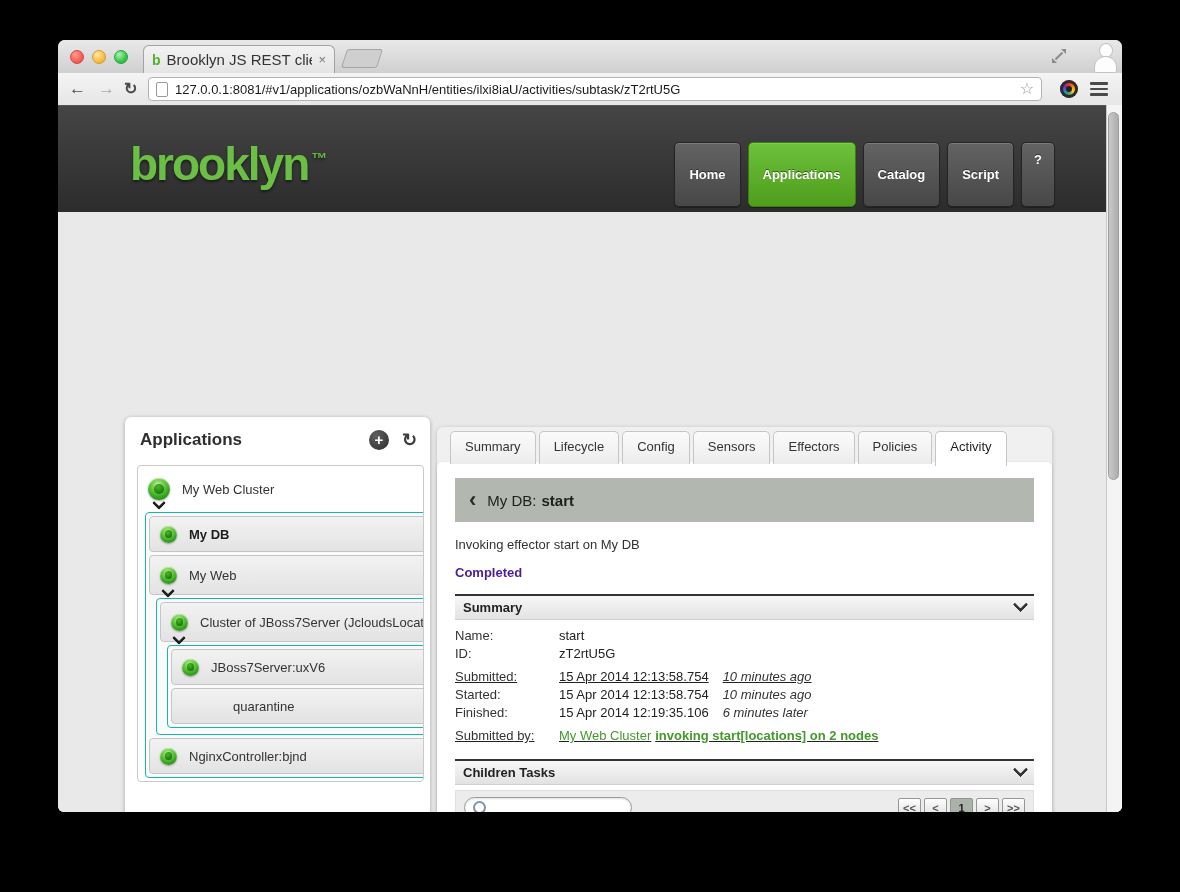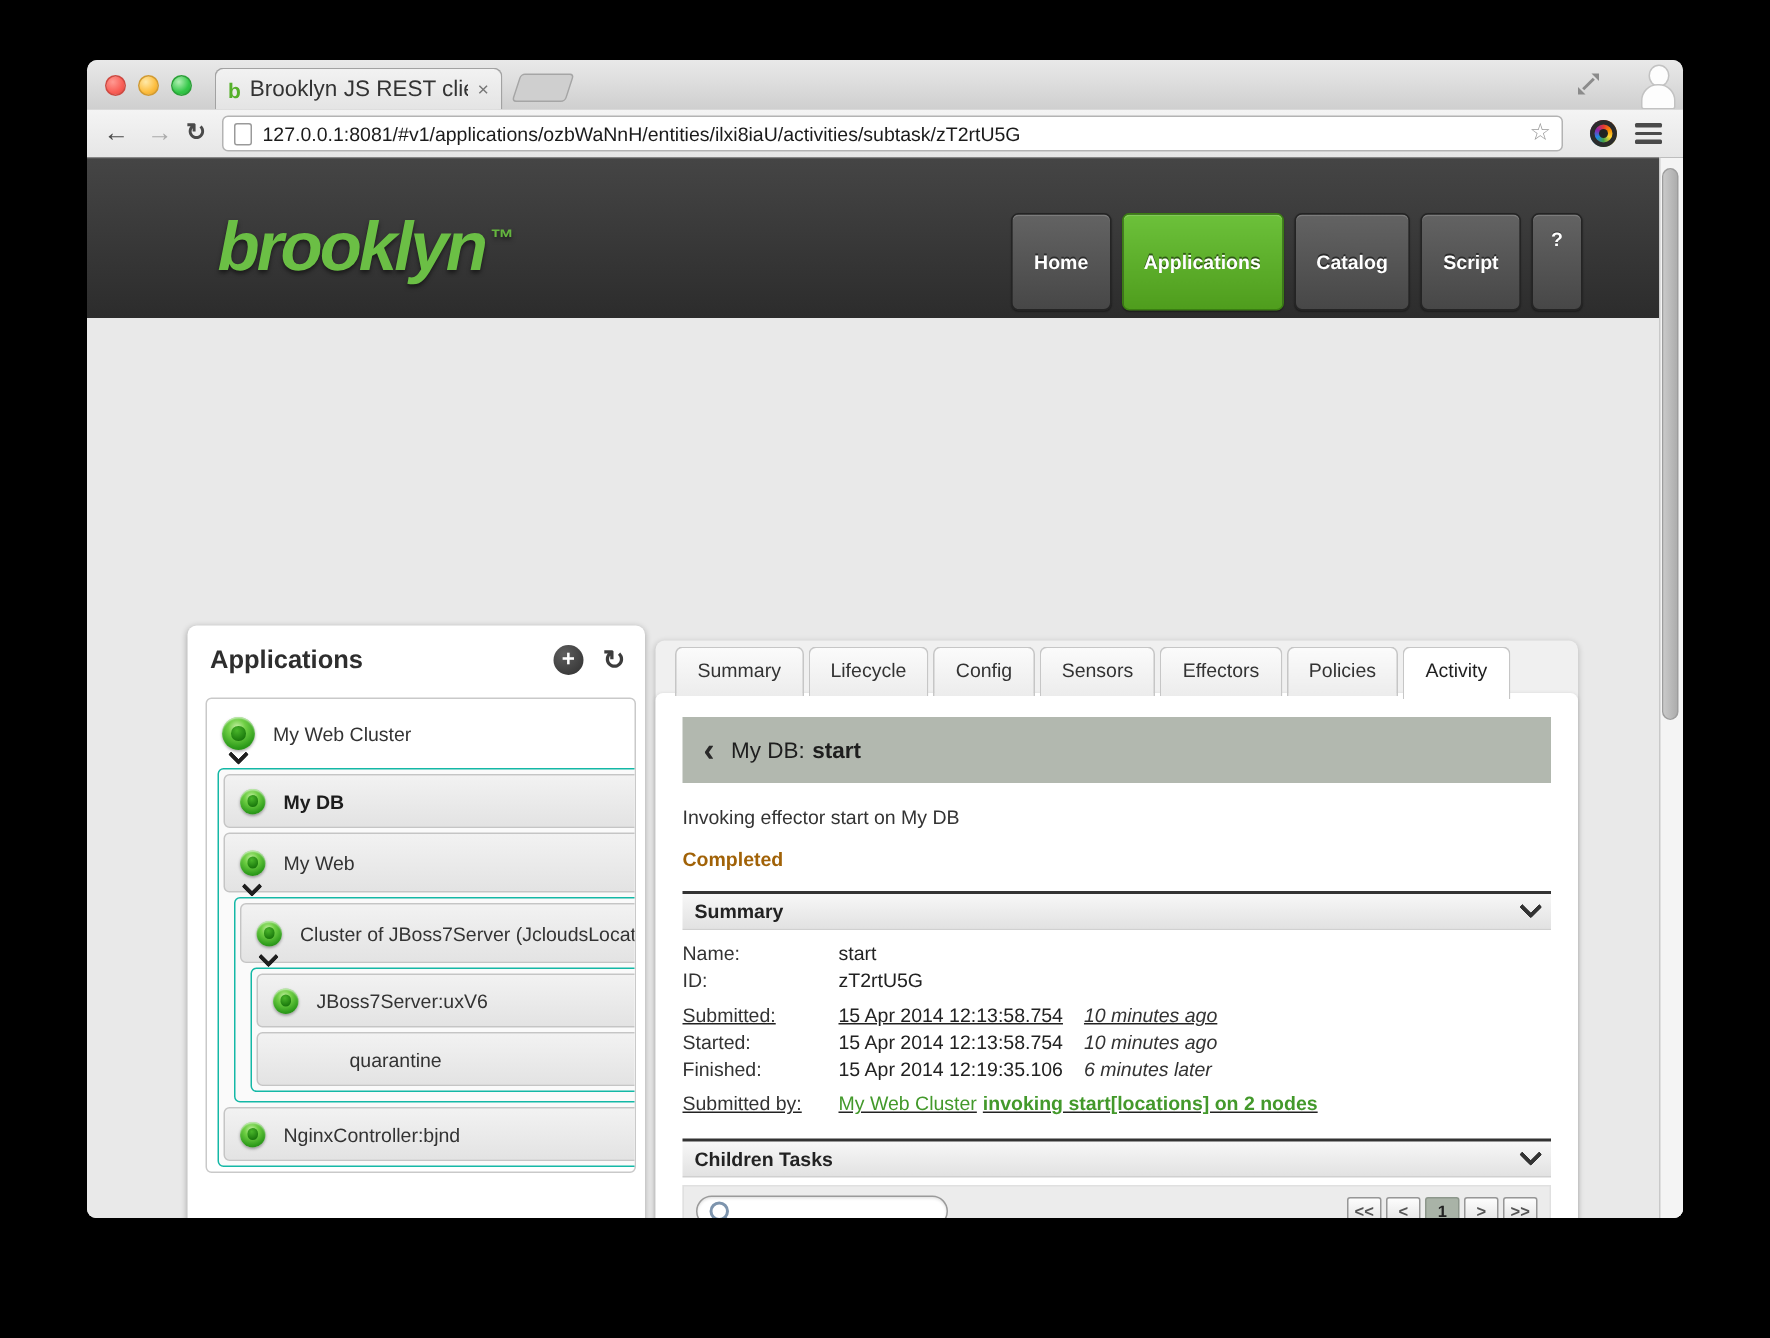--- a/index.html
+++ b/index.html
@@ -48,22 +48,22 @@
              background:conic-gradient(#e53935,#fb8c00,#fdd835,#43a047,#1e88e5,#8e24aa,#e53935);
              box-shadow:inset 0 0 0 3px #2b2b2b;}
   .ext-icon::after {content:""; position:absolute; left:6px; top:6px; width:6px; height:6px; border-radius:50%; background:#222;}
   .menu-icon {position:absolute; right:14px; top:9px; width:18px;}
   .menu-icon i {display:block; height:2.5px; background:#4a4a4a; margin-bottom:3px; border-radius:1px;}
 
   
   .appheader {position:absolute; left:0; top:65px; width:100%; height:107px;
               background:linear-gradient(180deg,#454545 0%,#3a3a3a 45%,#2c2c2c 100%);
               box-shadow:inset 0 1px 0 #555;}
-  .logo {position:absolute; left:87px; top:32px; font-size:46px; font-weight:bold; letter-spacing:-2px;
-         color:#6bbf45; text-shadow:0 2px 3px rgba(0,0,0,.5);font-style:italic;}
+  .logo {position:absolute; left:72px; top:32px; font-size:46px; font-weight:bold; letter-spacing:-2px;
+         color:#6bbf45; text-shadow:0 2px 3px rgba(0,0,0,.5);}
   .logo sup {font-size:16px; letter-spacing:0; margin-left:3px; color:#64b53e;}
   .appnav {position:absolute; right:67px; bottom:5px; display:flex; gap:7px;}
   .navbtn {padding:24px 14px; font-size:13px; font-weight:bold; color:#fff; text-shadow:0 -1px 0 rgba(0,0,0,.5);
            background:linear-gradient(#636363,#474747); border:1px solid #242424; border-radius:5px;
            box-shadow:inset 0 1px 0 rgba(255,255,255,.16), 0 1px 1px rgba(0,0,0,.35);}
   .navbtn.active {background:linear-gradient(#6cc13a,#4f9d1d); border-color:#3a7d12;}
   .navbtn.help {padding:9px 12px;}
 
   
   .page {position:absolute; left:0; top:172px; width:100%; height:600px; background:#e9e9e9;}
@@ -115,21 +115,21 @@
   .tab-item {border:1px solid #c6c6c6; border-bottom:none; border-radius:5px 5px 0 0;
              background:linear-gradient(#fbfbfb,#ececec); padding:7px 14px 8px; font-size:13px; color:#333;}
   .tab-item.active {background:#fff; margin-bottom:-2px; padding-bottom:10px; color:#1e1e1e; z-index:4;text-align:right;}
   .content-card {position:absolute; left:0; top:35px; right:0; bottom:0; background:#fff; border-radius:5px;
                  box-shadow:0 1px 3px rgba(0,0,0,.15); padding:16px 18px 8px; box-sizing:border-box; z-index:2;}
   .task-head {height:44px; background:#b2b8af; display:flex; align-items:center; padding:0 14px; font-size:15px; color:#1e1e1e;}
   .back-chev {font-size:22px; font-weight:bold; margin-right:11px; line-height:1; color:#2a2a2a;}
   .task-entity {margin-right:5px;}
   .task-name {font-weight:bold;}
   .desc {margin:15px 0 0; font-size:13px; color:#333;}
-  .status {margin:13px 0 0; font-size:13px; font-weight:bold; color:#a16207;}
+  .status {margin:13px 0 0; font-size:13px; font-weight:bold; color:#4c1d95;}
   .secbar {margin-top:14px; border-top:2px solid #333; background:linear-gradient(#f7f7f7,#e2e2e2);
            border-bottom:1px solid #d0d0d0; padding:4px 8px; font-size:13px; font-weight:bold; color:#222;
            display:flex; justify-content:space-between; align-items:center;}
   .sec-chev {width:8px; height:8px; border-right:3px solid #333; border-bottom:3px solid #333;
              transform:rotate(45deg) translate(-2px,-2px); border-radius:1.5px;}
   .kv {margin-top:7px; font-size:13px; color:#222;}
   .kv-row {display:flex; line-height:18px;}
   .kv-row.gap {margin-top:5px;text-decoration:underline;}
   .kv-label {width:104px; color:#333; flex:none;}
   .kv-note {font-style:italic; margin-left:14px; color:#333;}

